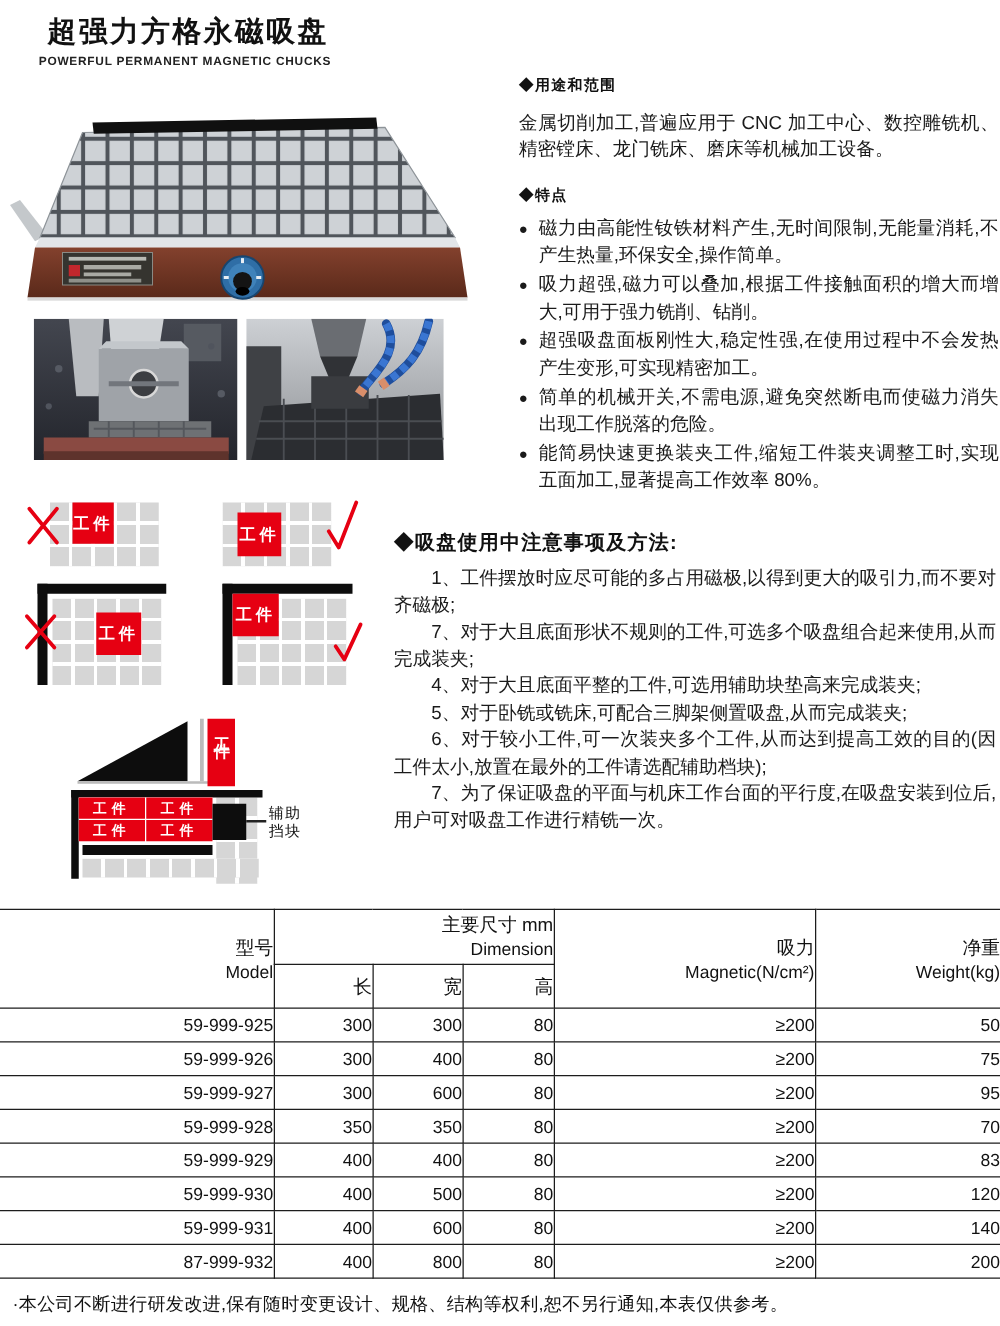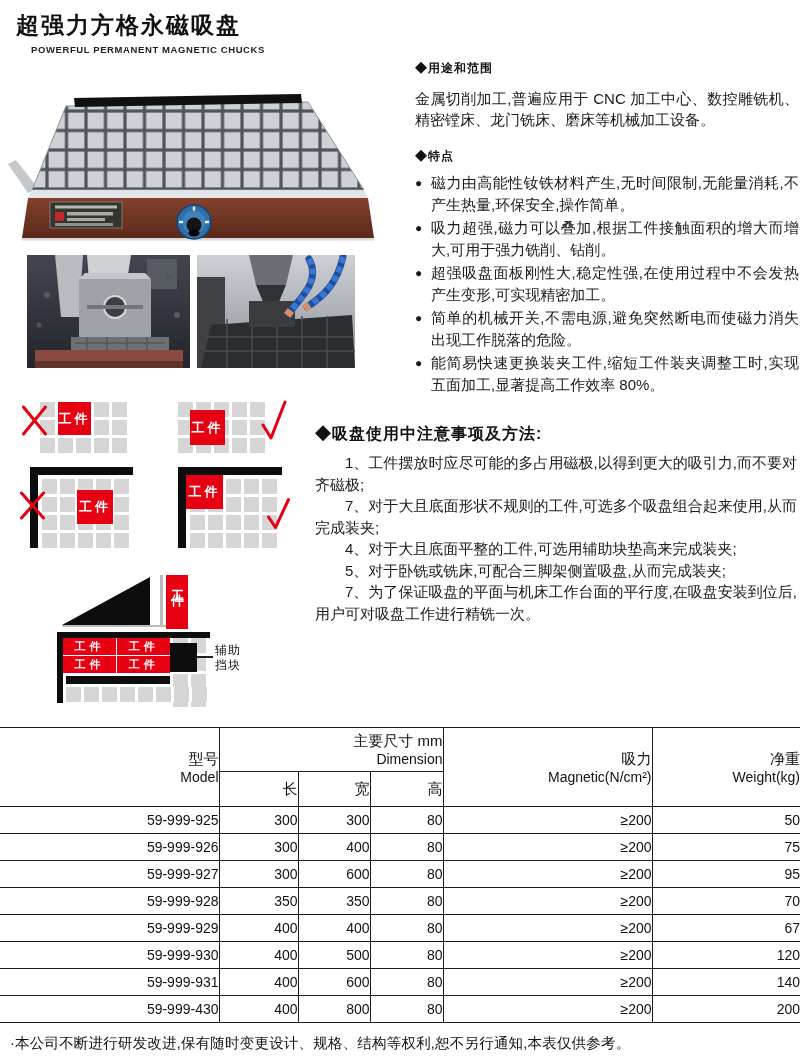--- a/index.html
+++ b/index.html
@@ -1,20 +1,20 @@
 <!DOCTYPE html>
 <html><head>
 <meta charset="utf-8">
 <style>
   html,body{margin:0;padding:0;background:#fff;}
   .page{position:relative;width:800px;height:1061px;background:#fff;overflow:hidden;
         font-family:"Liberation Sans", sans-serif;color:#1a1a1a;}
 
   
-  .title-cn{position:absolute;left:16px;top:10px;font-size:23px;font-weight:bold;letter-spacing:2px;color:#111;}
+  .title-cn{position:absolute;left:38px;top:10px;font-size:23px;font-weight:bold;letter-spacing:2px;color:#111;}
   .title-en{position:absolute;left:31px;top:44px;font-size:9.5px;letter-spacing:.6px;color:#222;font-weight:bold;}
 
   
   .photo{position:absolute;}
 
   
   .sec-head{position:absolute;font-size:12px;font-weight:bold;color:#111;letter-spacing:1px;}
   .body-text{position:absolute;font-size:15px;line-height:21px;text-align:justify;color:#1a1a1a;}
   .feat-list{position:absolute;left:415px;top:172px;width:384px;}
   .feat-item{display:flex;font-size:15px;line-height:22px;margin-bottom:1px;text-align:justify;}
@@ -277,20 +277,21 @@
       <span class="feat-text">能简易快速更换装夹工件,缩短工件装夹调整工时,实现五面加工,显著提高工作效率 80%。</span>
     </div>
   </div>
 
   <div class="notes-head">◆吸盘使用中注意事项及方法:</div>
   <div class="notes">
     <p class="note">1、工件摆放时应尽可能的多占用磁极,以得到更大的吸引力,而不要对齐磁极;</p>
     <p class="note">7、对于大且底面形状不规则的工件,可选多个吸盘组合起来使用,从而完成装夹;</p>
     <p class="note">4、对于大且底面平整的工件,可选用辅助块垫高来完成装夹;</p>
     <p class="note">5、对于卧铣或铣床,可配合三脚架侧置吸盘,从而完成装夹;</p>
+    <p class="note">6、对于较小工件,可一次装夹多个工件,从而达到提高工效的目的(因工件太小,放置在最外的工件请选配辅助档块);</p>
     <p class="note">7、为了保证吸盘的平面与机床工作台面的平行度,在吸盘安装到位后,用户可对吸盘工作进行精铣一次。</p>
   </div>
 
   <div class="spec-table-wrap">
     <table class="spec">
       <colgroup>
         <col style="width:219px">
           <col style="width:79px">
           <col style="width:72px">
         <col style="width:73px">
@@ -354,40 +355,40 @@
           <td>80</td>
           <td>≥200</td>
           <td>70</td>
         </tr>
         <tr>
           <td>59-999-929</td>
           <td>400</td>
           <td>400</td>
           <td>80</td>
           <td>≥200</td>
-          <td>67</td>
+          <td>83</td>
         </tr>
         <tr>
           <td>59-999-930</td>
           <td>400</td>
           <td>500</td>
           <td>80</td>
           <td>≥200</td>
           <td>120</td>
         </tr>
         <tr>
           <td>59-999-931</td>
           <td>400</td>
           <td>600</td>
           <td>80</td>
           <td>≥200</td>
           <td>140</td>
         </tr>
         <tr>
-          <td>59-999-430</td>
+          <td>87-999-932</td>
           <td>400</td>
           <td>800</td>
           <td>80</td>
           <td>≥200</td>
           <td>200</td>
         </tr>
       </tbody>
     </table>
   </div>
 

